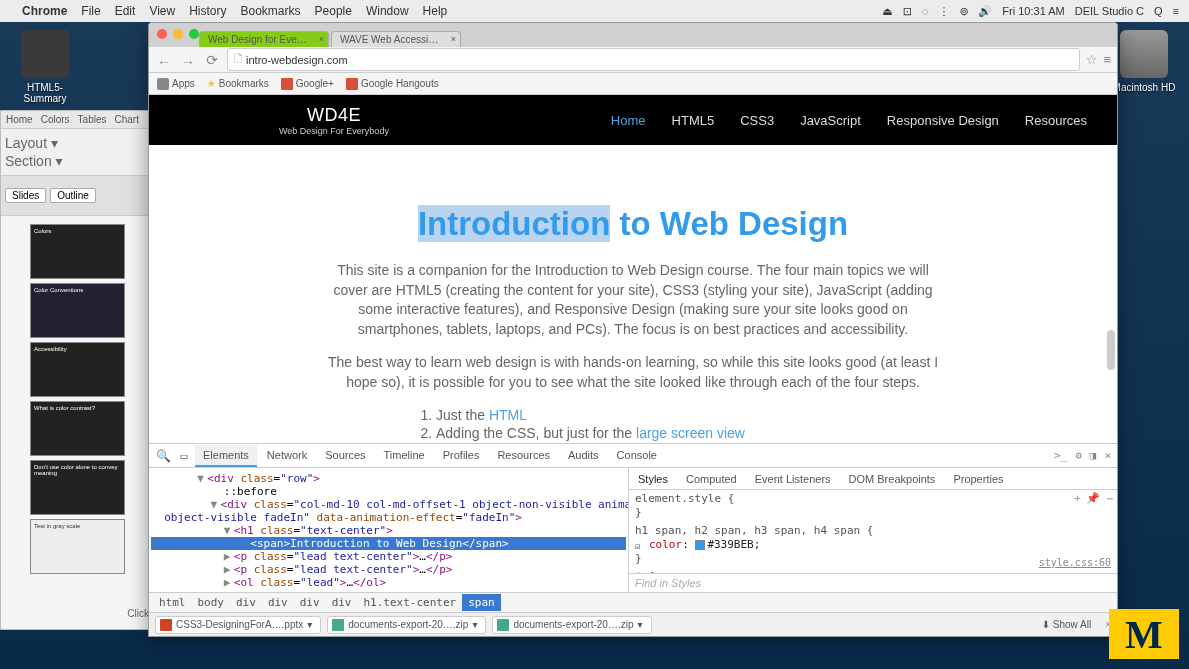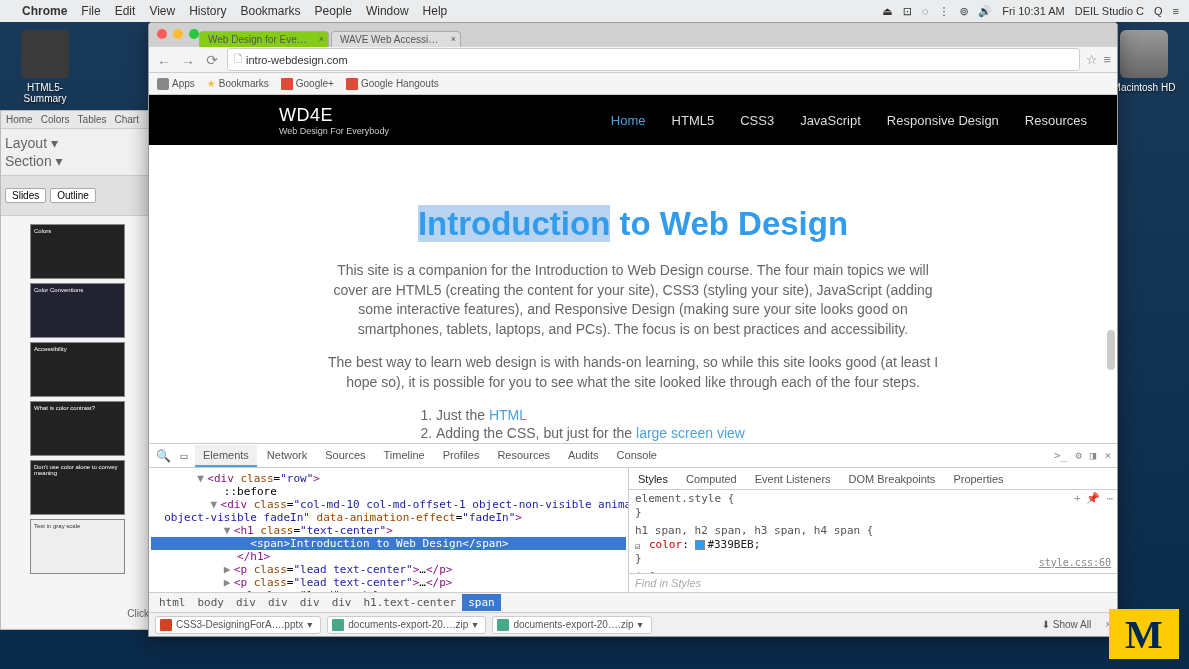--- a/index.html
+++ b/index.html
@@ -52,21 +52,21 @@
 
 .bookmarks-bar { height: 22px; background: #f5f5f5; border-bottom: 1px solid #ccc; display: flex; align-items: center; padding: 0 8px; gap: 12px; font-size: 10px; color: #555; }
 .bookmarks-bar .bm { display: flex; align-items: center; gap: 3px; }
 .bm-icon { width: 12px; height: 12px; display: inline-block; }
 .bm-icon.apps { background: #888; border-radius: 2px; }
 .bm-icon.gplus { background: #dd4b39; border-radius: 1px; }
 .bm-icon.hangouts { background: #dd4b39; border-radius: 1px; }
 
 
 .page-content { flex: 0 0 auto; background: #fff; overflow: hidden; height: 348px; }
-.site-header { background: #000; height: 50px; display: flex; align-items: center; padding: 0 30px 0 130px; }
+.site-header { background: #000; height: 50px; display: flex; align-items: center; padding: 0 30px 0 130px; text-align: center; }
 .brand { color: #fff; }
 .brand .logo { font-size: 18px; font-weight: 500; letter-spacing: 0.5px; }
 .brand .tagline { font-size: 9px; color: #ccc; }
 .site-nav { margin-left: auto; display: flex; gap: 26px; }
 .site-nav a { color: #ddd; font-size: 13px; text-decoration: none; cursor: pointer; }
 .site-nav a.active { color: #4aa3e0; }
 
 .hero { padding: 60px 60px 10px; text-align: center; }
 .hero h1 { font-size: 33px; color: #333; font-weight: 600; margin-bottom: 18px; }
 .hero h1 .accent { color: #339BEB; }
@@ -282,21 +282,20 @@
       </div>
     </div>
     <div class="dt-body">
       <div class="dt-dom">
         <div class="line">       <span class="arrow">▼</span><span class="tag">&lt;div</span> <span class="attr">class</span>=<span class="val">"row"</span><span class="tag">&gt;</span></div>
         <div class="line">           ::before</div>
         <div class="line">         <span class="arrow">▼</span><span class="tag">&lt;div</span> <span class="attr">class</span>=<span class="val">"col-md-10 col-md-offset-1 object-non-visible animated
   object-visible fadeIn"</span> <span class="attr">data-animation-effect</span>=<span class="val">"fadeIn"</span><span class="tag">&gt;</span></div>
         <div class="line">           <span class="arrow">▼</span><span class="tag">&lt;h1</span> <span class="attr">class</span>=<span class="val">"text-center"</span><span class="tag">&gt;</span></div>
         <div class="line selected">               <span class="tag">&lt;span&gt;</span>Introduction to Web Design<span class="tag">&lt;/span&gt;</span></div>
-        <div class="line">             <span class="tag">&lt;/h1&gt;</span></div>
         <div class="line">           <span class="arrow">▶</span><span class="tag">&lt;p</span> <span class="attr">class</span>=<span class="val">"lead text-center"</span><span class="tag">&gt;</span>…<span class="tag">&lt;/p&gt;</span></div>
         <div class="line">           <span class="arrow">▶</span><span class="tag">&lt;p</span> <span class="attr">class</span>=<span class="val">"lead text-center"</span><span class="tag">&gt;</span>…<span class="tag">&lt;/p&gt;</span></div>
         <div class="line">           <span class="arrow">▶</span><span class="tag">&lt;ol</span> <span class="attr">class</span>=<span class="val">"lead"</span><span class="tag">&gt;</span>…<span class="tag">&lt;/ol&gt;</span></div>
 
       </div>
       <div class="dt-styles">
         <div class="dt-styles-tabs">
           <span class="stab active">Styles</span>
           <span class="stab">Computed</span>
           <span class="stab">Event Listeners</span>

